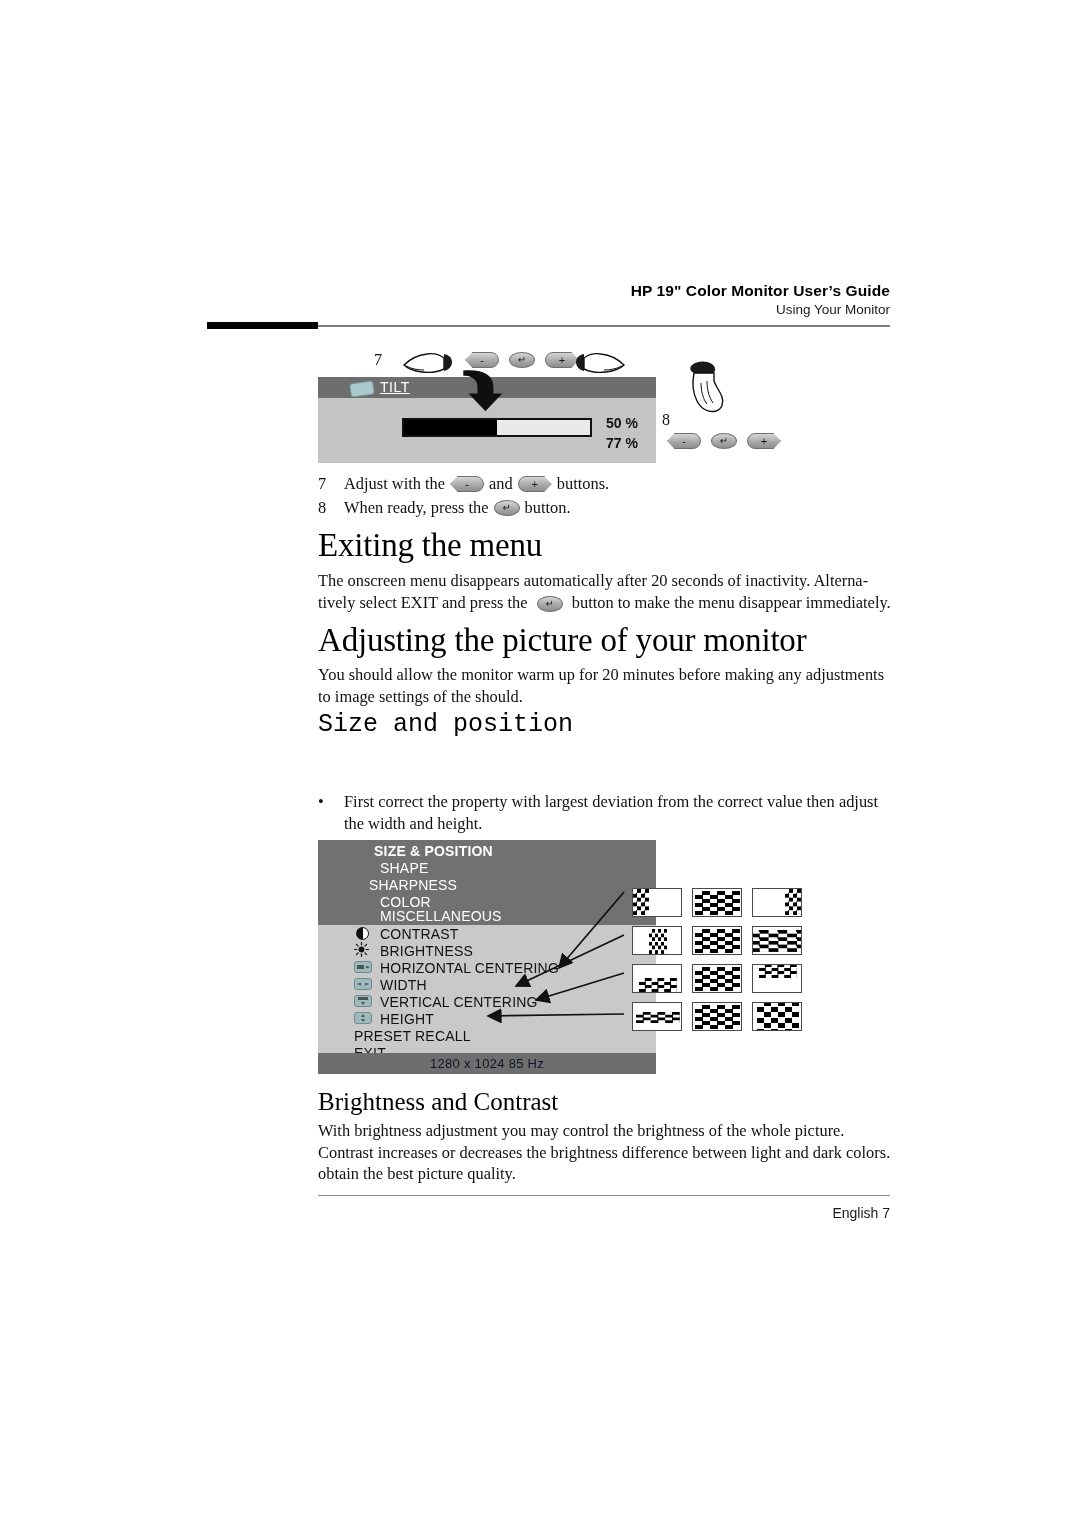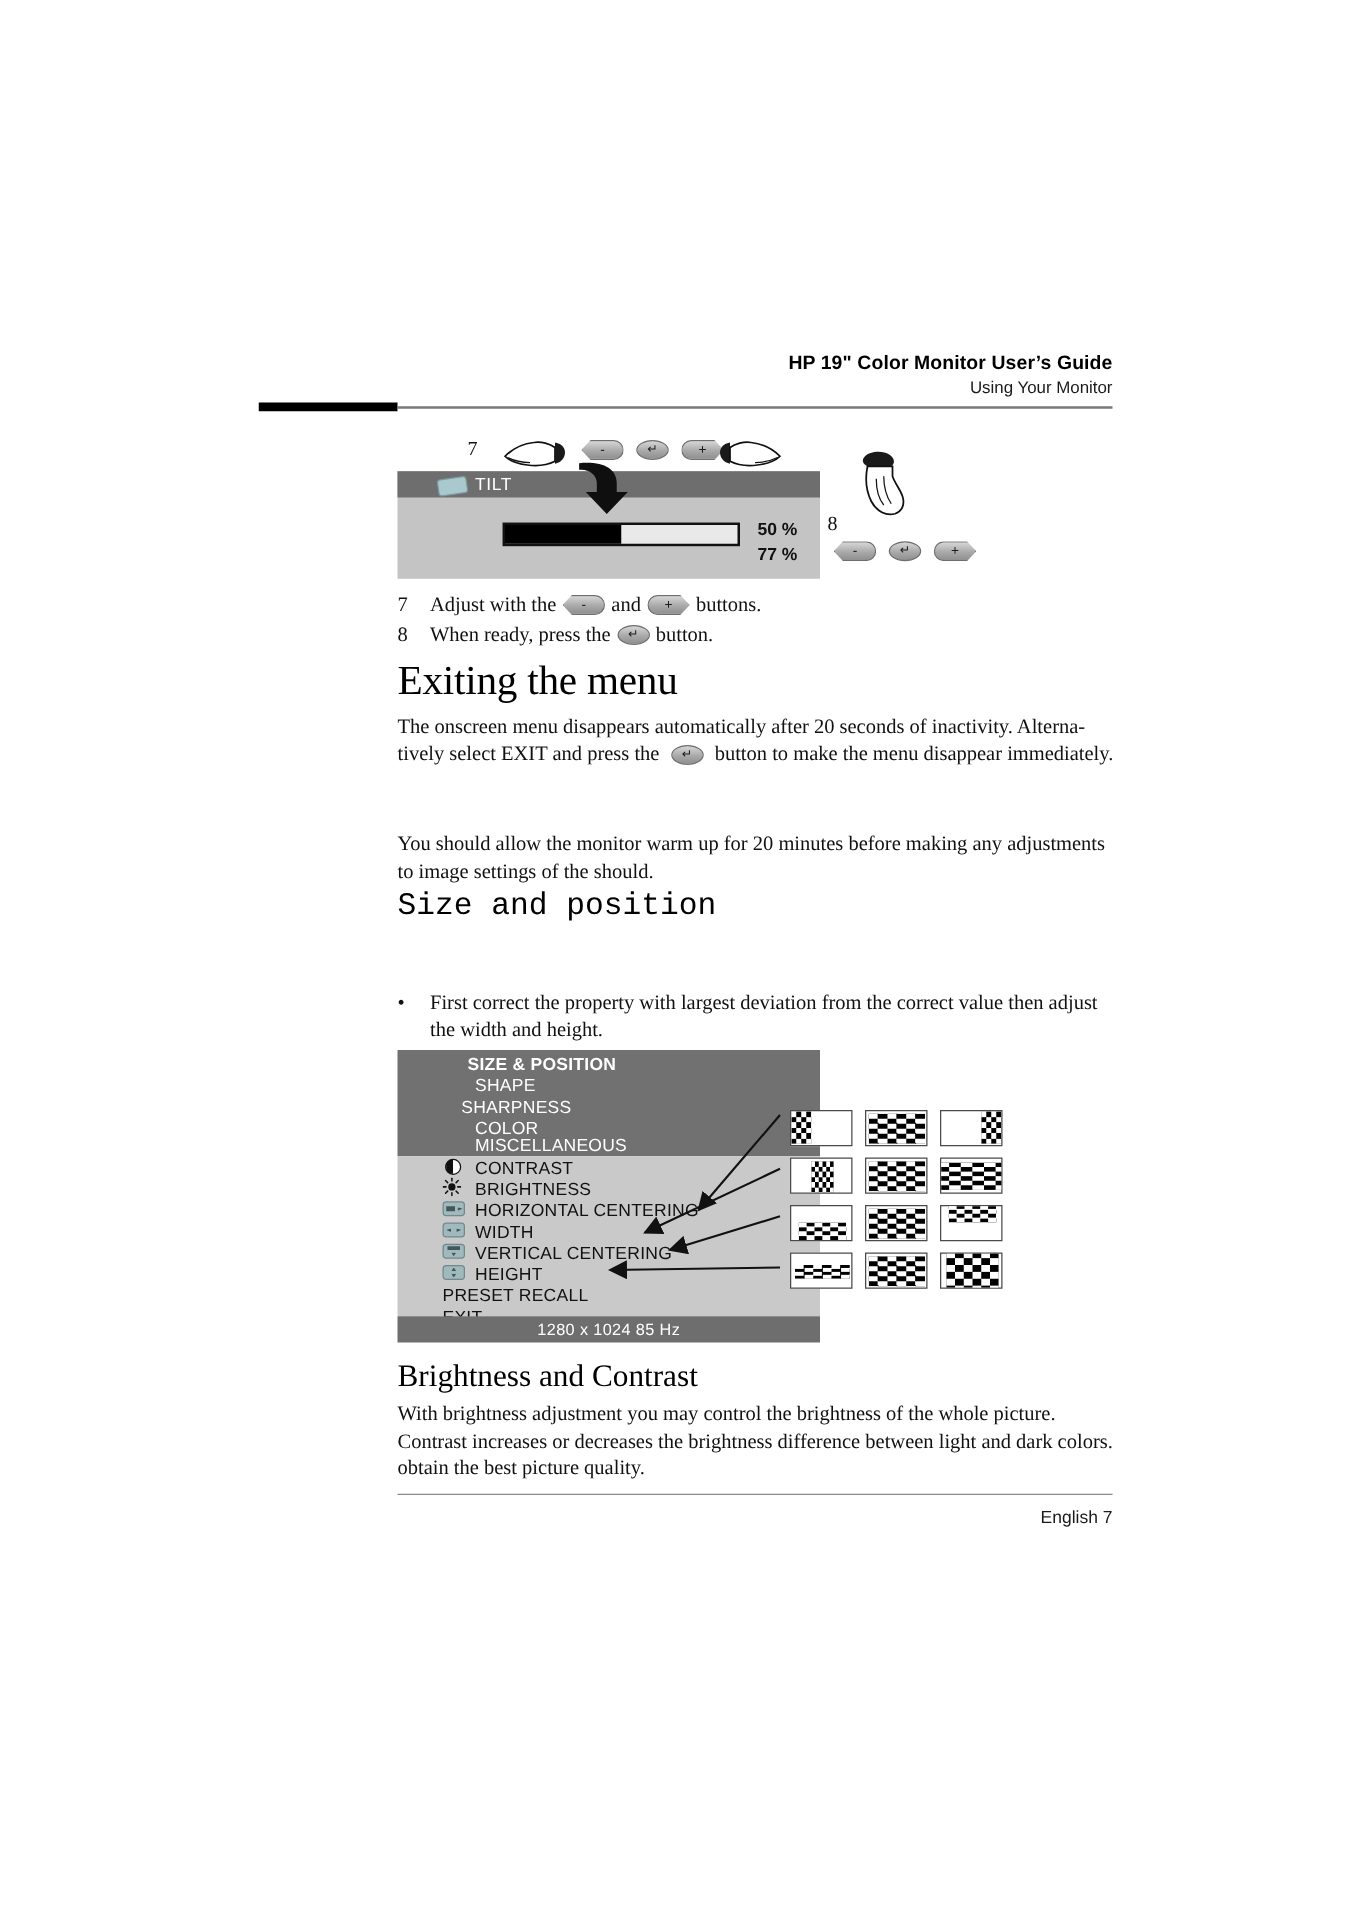--- a/index.html
+++ b/index.html
@@ -77,21 +77,21 @@
   .tilt-wrap{position:absolute;left:318px;top:349px;width:430px;height:118px;}
   .tilt-osd{position:absolute;left:0;top:28px;width:338px;height:86px;background:#c4c4c4;}
   .tilt-bar{position:absolute;left:0;top:0;width:338px;height:21px;background:#6e6e6e;}
   .tilt-bar .ico{
     position:absolute;left:32px;top:5px;width:22px;height:12px;
     background:#a9c9ce;border:1px solid #7b999e;border-radius:3px;
     transform:rotate(-8deg);
   }
   .tilt-bar .ttl{
     position:absolute;left:62px;top:2px;
-    font-family:"Liberation Sans", sans-serif;font-size:14px;color:#fff;letter-spacing:.5px;
+    font-family:"Liberation Sans", sans-serif;font-size:14px;color:#fff;letter-spacing:.5px;text-decoration:underline;
   }
   .tilt-track{
     position:absolute;left:84px;top:41px;width:190px;height:19px;
     background:#e9e9e9;border:2px solid #111;box-sizing:border-box;
   }
   .tilt-fill{position:absolute;left:0;top:0;height:100%;background:#000;width:50%;}
   .tilt-v1,.tilt-v2{
     position:absolute;left:288px;
     font-family:"Liberation Sans", sans-serif;font-weight:bold;font-size:14px;color:#111;
   }
@@ -102,21 +102,21 @@
   .num-8{position:absolute;left:344px;top:62px;font-size:16px;color:#111;}
   .ctrl-row{position:absolute;display:flex;align-items:center;}
   .hand{position:absolute;}
 
   
   .sp-osd{position:absolute;left:318px;top:840px;width:338px;height:234px;}
   .sp-top{position:absolute;left:0;top:0;width:338px;height:85px;background:#717171;}
   .sp-mid{position:absolute;left:0;top:85px;width:338px;height:128px;background:#c9c9c9;}
   .sp-bot{position:absolute;left:0;top:213px;width:338px;height:21px;background:#6e6e6e;
     display:flex;align-items:center;justify-content:center;}
-  .sp-bot span{font-family:"Liberation Sans", sans-serif;font-size:13px;color:#ffffff;letter-spacing:.3px;}
+  .sp-bot span{font-family:"Liberation Sans", sans-serif;font-size:13px;color:#0f172a;letter-spacing:.3px;}
   .sp-item{
     position:absolute;font-family:"Liberation Sans", sans-serif;
     font-size:14px;letter-spacing:.2px;white-space:nowrap;line-height:17px;
   }
   .sp-top .sp-item{color:#ffffff;}
   .sp-mid .sp-item{color:#111111;}
   .sp-item.bold{font-weight:bold;}
   .sp-ico{position:absolute;width:18px;height:13px;}
 
   
@@ -275,20 +275,23 @@
     <p class="para">The onscreen menu disappears automatically after 20 seconds of inactivity. Alterna-</p>
     <p class="para">
       <span>tively select EXIT and press the</span>
       <span class="btn-gly ent">
         <span class="cap"></span><span class="lbl">↵</span>
       </span>
       <span>button to make the menu disappear immediately.</span>
     </p>
   </div>
 
+  <div class="body-col" style="top:622px;">
+    <h1 class="sec">Adjusting the picture of your monitor</h1>
+  </div>
   <div class="body-col" style="top:664px;">
     <p class="para">You should allow the monitor warm up for 20 minutes before making any adjustments</p>
     <p class="para">to image settings of the should.</p>
   </div>
 
   <div class="body-col" style="top:711px;font-family:Liberation Mono, monospace;">
     <h2 class="sub">Size and position</h2>
   </div>
   <div class="body-col" style="top:791px;">
     <div class="bullet">

